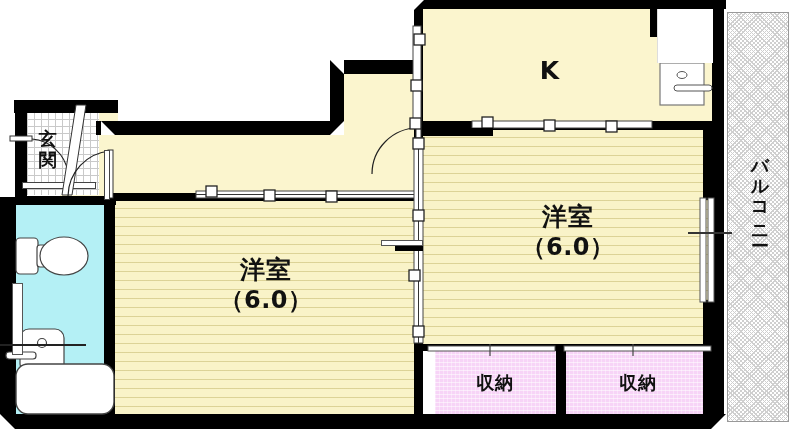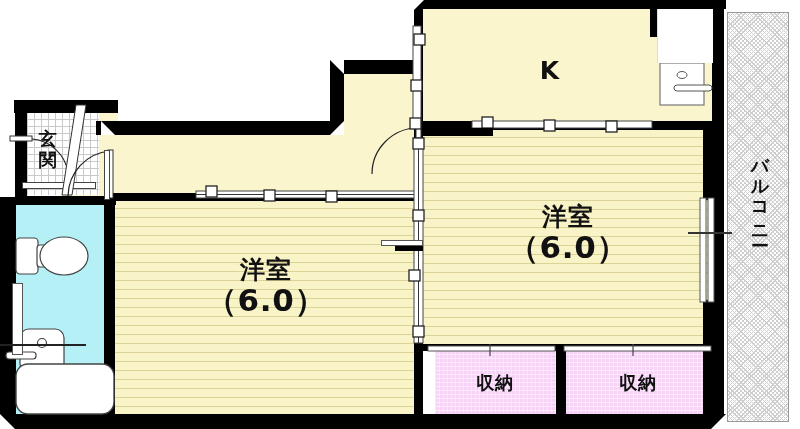--- a/index.html
+++ b/index.html
@@ -46,21 +46,21 @@
   
   .lbl{
     position:absolute;
     color:#111;
     font-weight:700;
     letter-spacing:.04em;
     white-space:nowrap;
     text-align:center;
   }
   .lbl-room{font-size:25px;line-height:30px;text-align:center;}
-  .lbl-room .sub{font-size:31px;letter-spacing:.02em;}
+  .lbl-room .sub{font-size:24px;letter-spacing:.02em;}
   .lbl-k{font-size:25px;font-weight:600;}
   .lbl-small{font-size:18px;font-weight:700;}
   .lbl-genkan{font-size:18px;font-weight:800;line-height:21px;}
   .vert{
     writing-mode:vertical-rl;
     text-orientation:upright;
     font-size:18px;font-weight:700;letter-spacing:.12em;
   }
   svg{display:block;overflow:visible;}
 </style>

